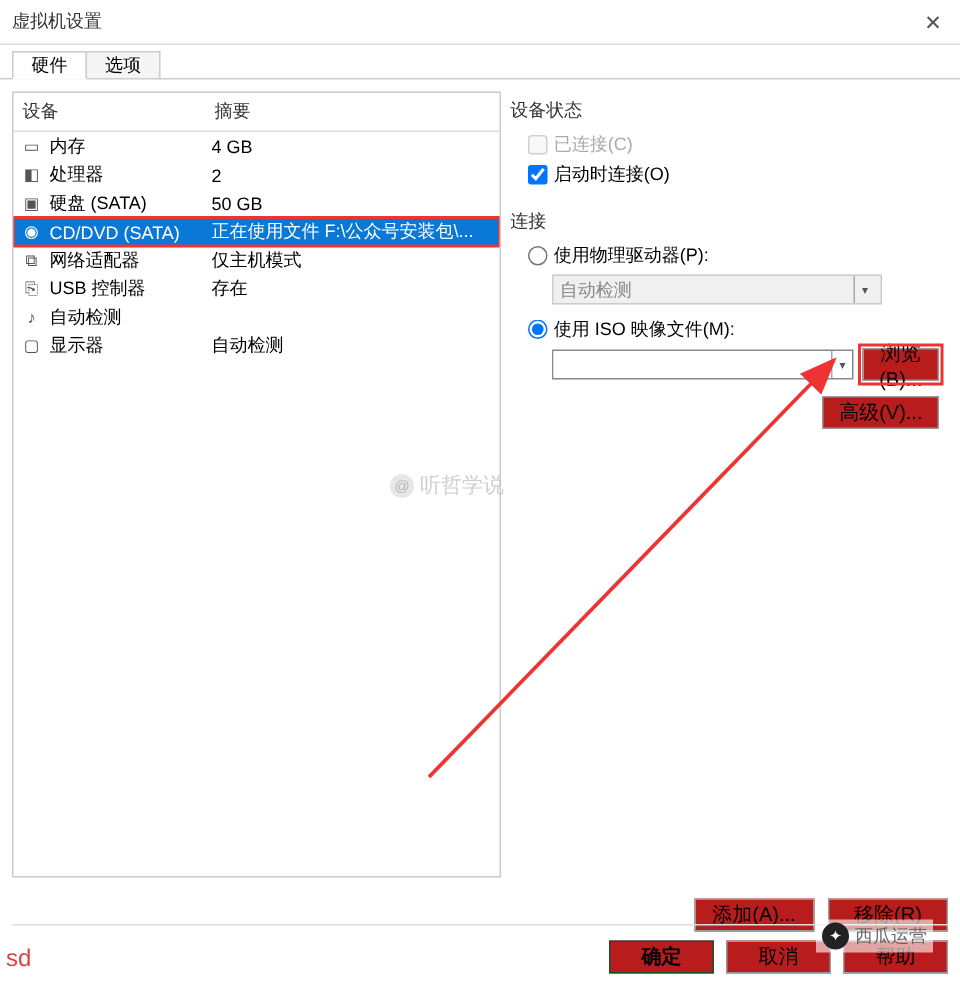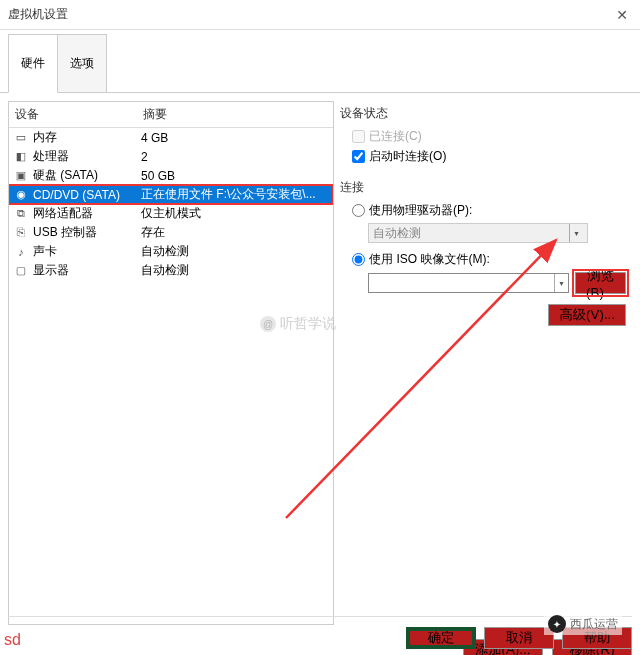--- a/index.html
+++ b/index.html
@@ -25,21 +25,21 @@
       display: flex; align-items: center; justify-content: center;
       font-size: 14px; color: #555; cursor: pointer;
     }
     .tabs {
       display: flex;
       padding: 4px 8px 0 8px;
       border-bottom: 1px solid #ccc;
       gap: 0;
     }
     .tab {
-      padding: 20px 12px;
+      padding: 0 12px;
       border: 1px solid #ccc;
       border-bottom: none;
       background: #f5f5f5;
       cursor: pointer;
       margin-right: -1px;
       position: relative;
     }
     .tab.active {
       background: #fff;
       border-bottom: 1px solid #fff;
@@ -155,21 +155,21 @@
     }
     .left-buttons .btn { width: 80px; margin-left: 6px; }
     .footer {
       position: absolute;
       bottom: 6px; right: 8px; left: 8px;
       display: flex; justify-content: flex-end; gap: 8px;
       padding-top: 10px;
       border-top: 1px solid #ddd;
     }
     .footer .btn { width: 70px; }
-    .footer .btn.primary { border: 4px solid #14532d; }
+    .footer .btn.primary { border: 1px solid #14532d; font-weight: bold; }
     .sd { position: absolute; bottom: 6px; left: 4px; color: #d44; font-size: 16px; }
     .brand {
       position: absolute; bottom: 20px; right: 18px;
       display: flex; align-items: center; gap: 4px;
       color: #666; font-size: 12px;
       background: rgba(255,255,255,0.6);
       padding: 2px 4px;
     }
     .brand .brand-icon {
       width: 18px; height: 18px; border-radius: 50%;
@@ -240,21 +240,20 @@
       </div>
 
       <div class="device-row">
         <span class="icon">⎘</span>
         <span class="dev-name">USB 控制器</span>
         <span class="dev-summary">存在</span>
       </div>
 
       <div class="device-row">
         <span class="icon">♪</span>
-        <span class="dev-name">声卡</span>
         <span class="dev-summary">自动检测</span>
       </div>
 
       <div class="device-row">
         <span class="icon">▢</span>
         <span class="dev-name">显示器</span>
         <span class="dev-summary">自动检测</span>
       </div>
 
     </div>

